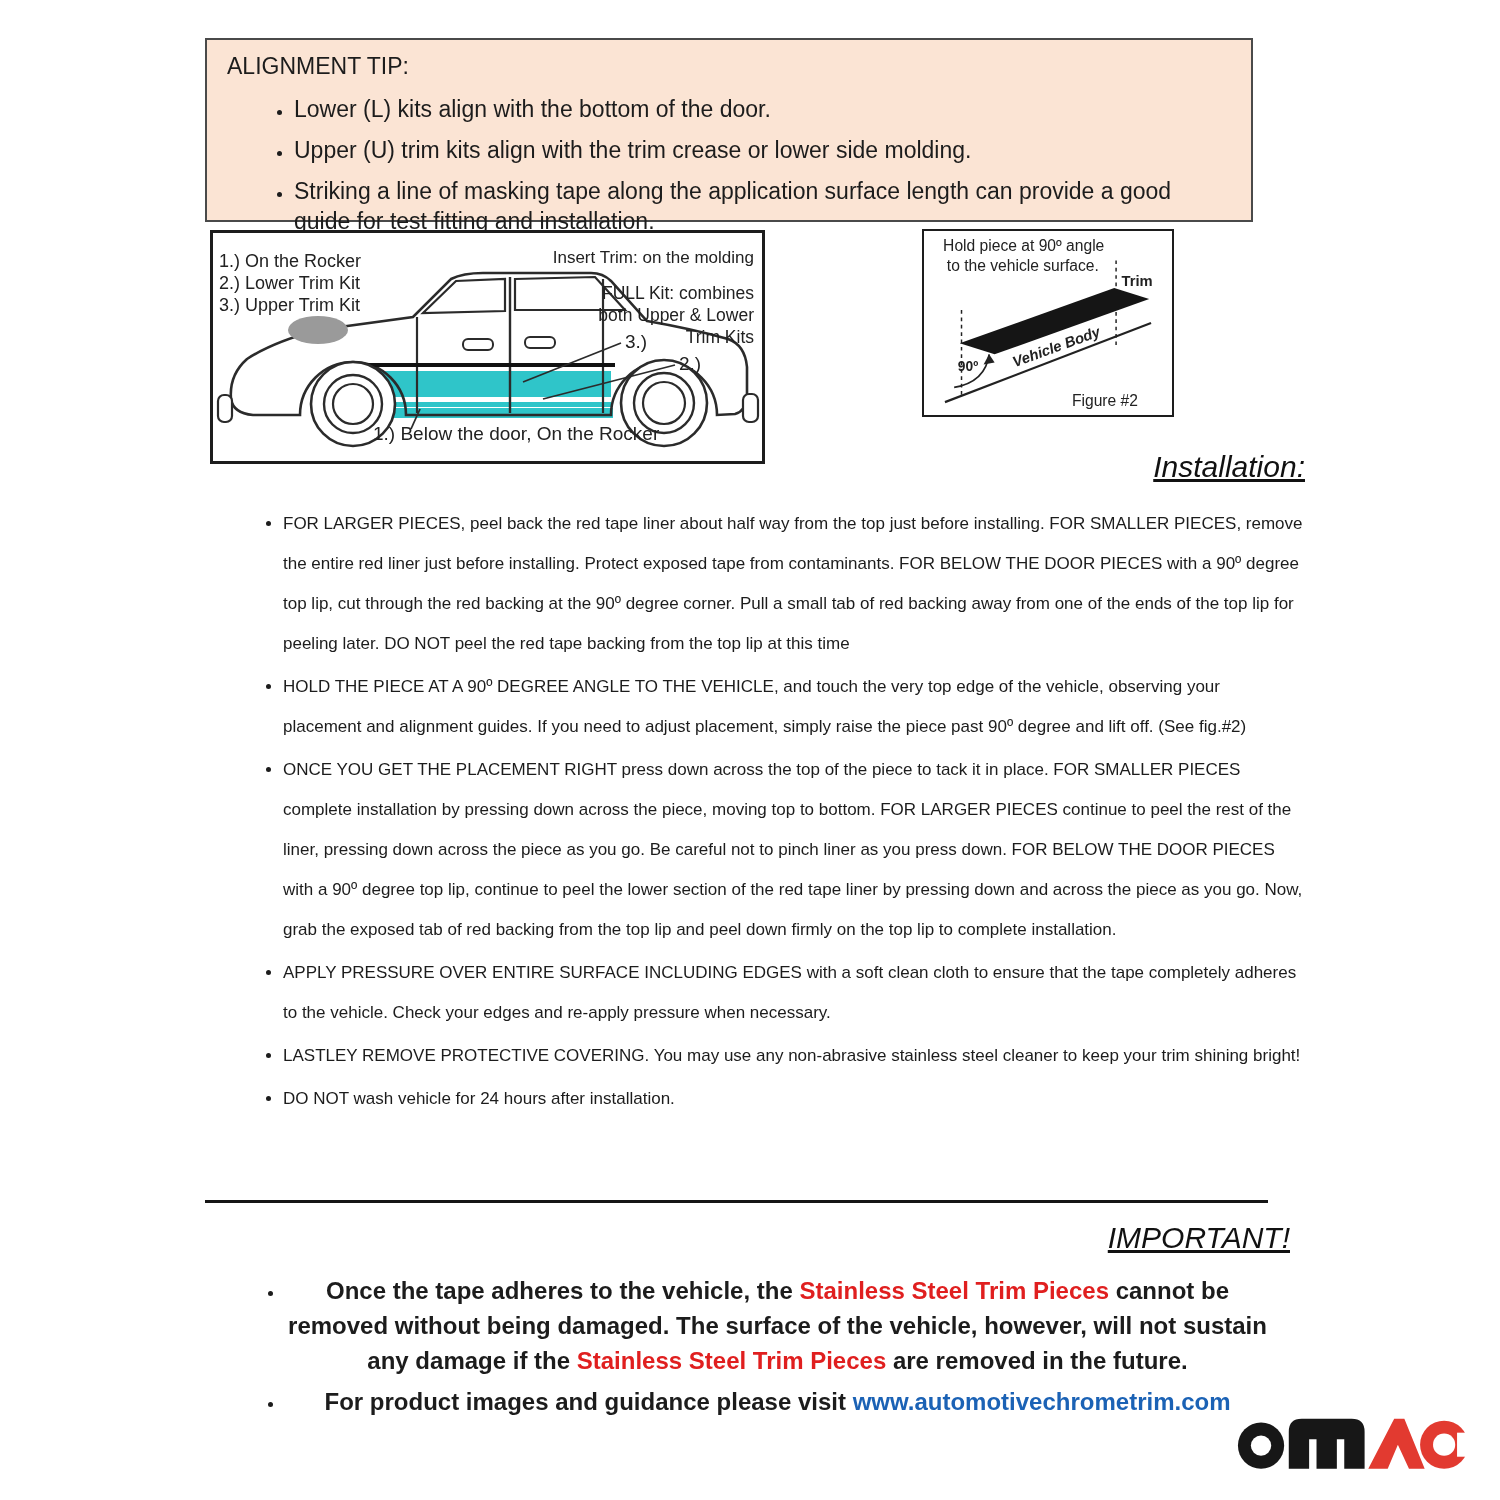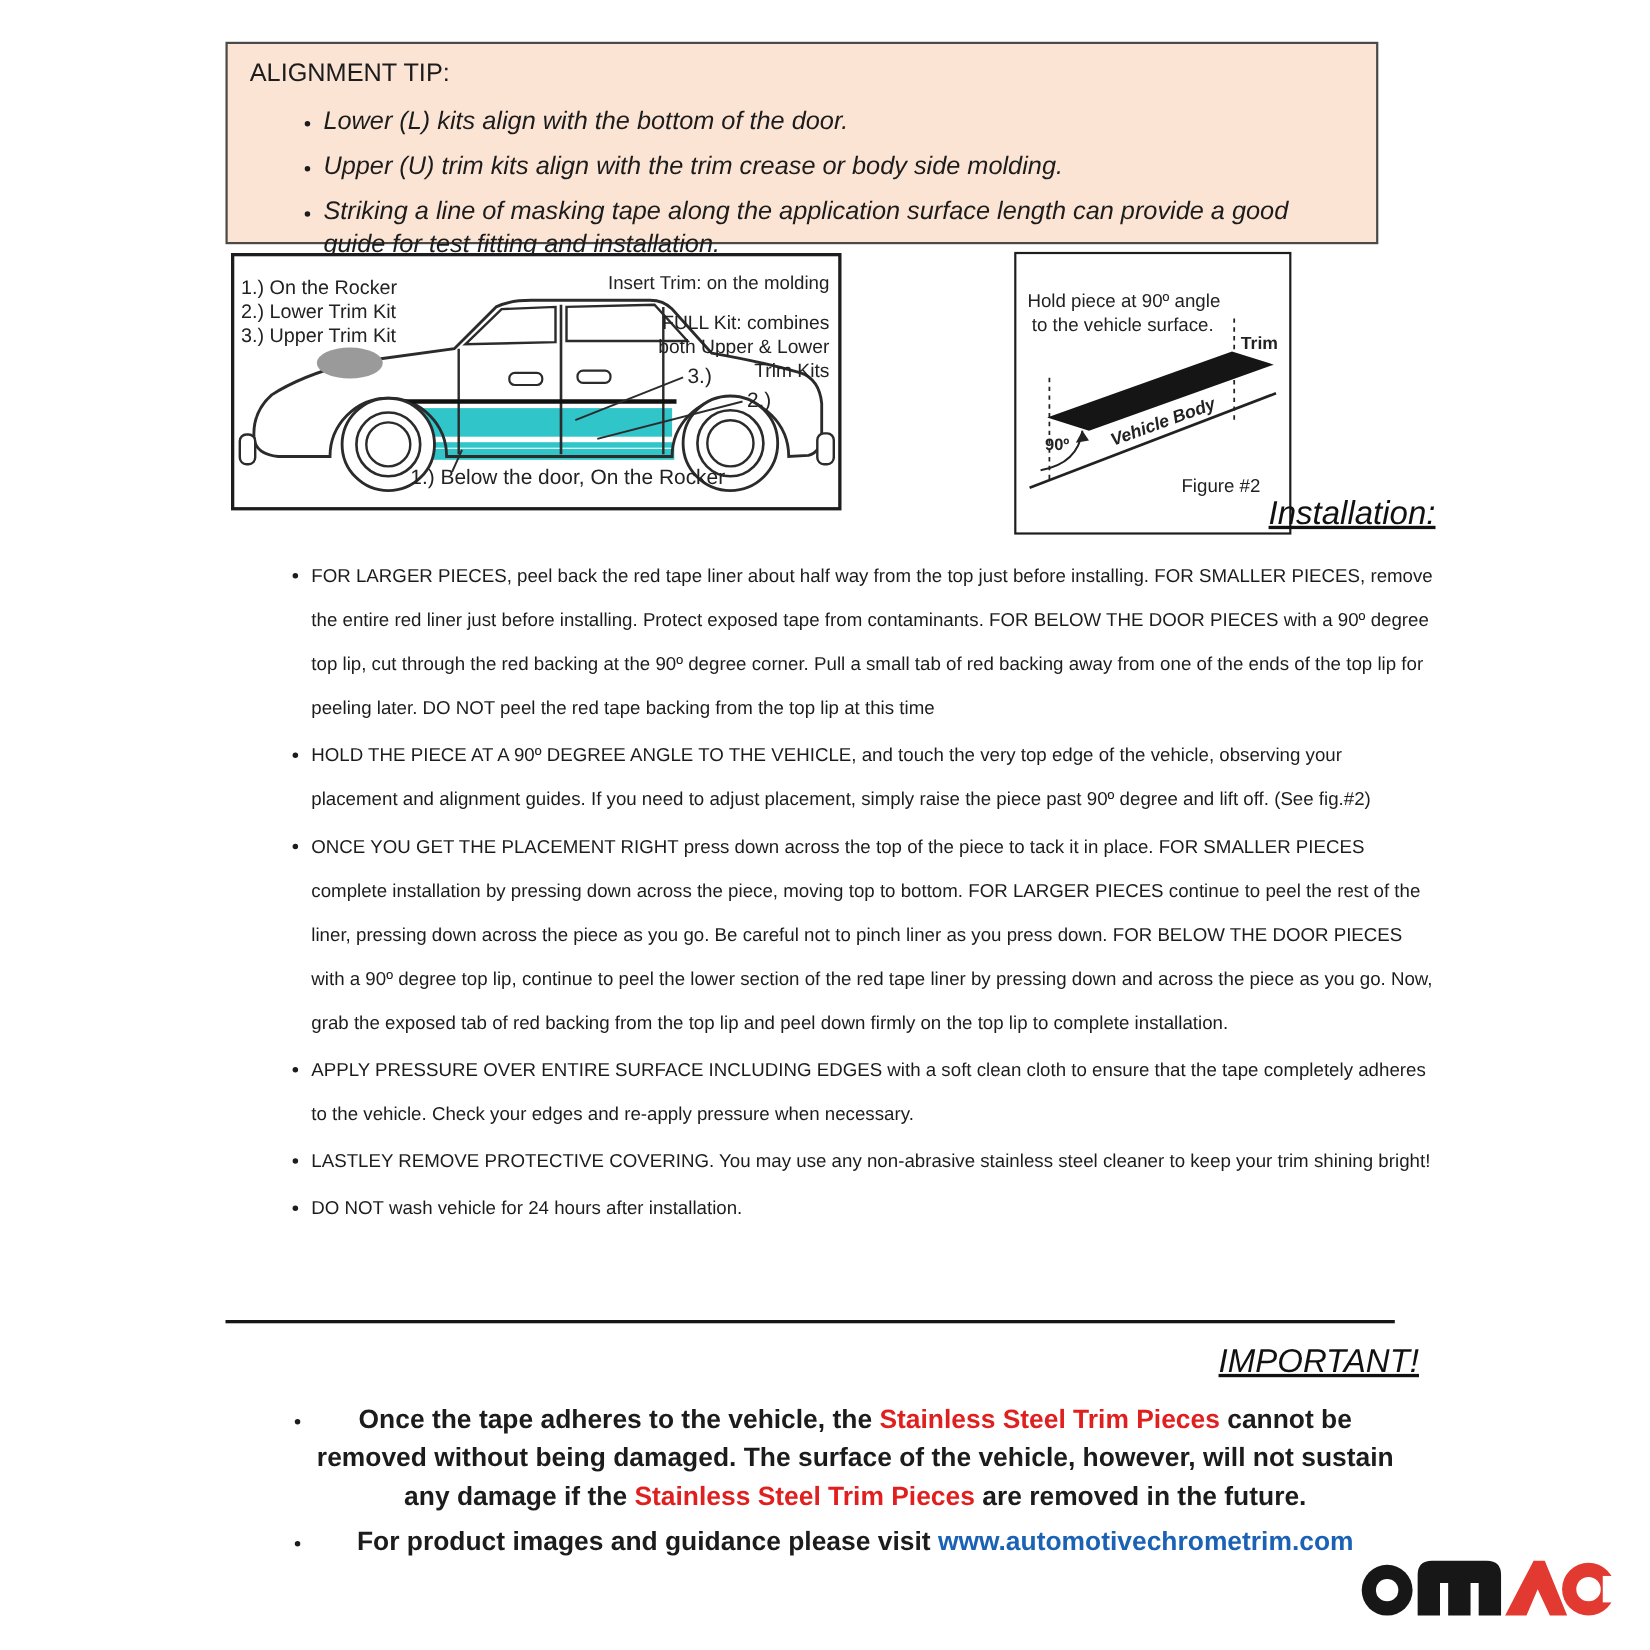--- a/index.html
+++ b/index.html
@@ -4,28 +4,28 @@
 <style>
   html,body{margin:0;padding:0;background:#ffffff;}
   .page{position:relative;width:1500px;height:1500px;background:#ffffff;
         font-family:"Liberation Sans",sans-serif;color:#1c1c1c;overflow:hidden;padding-left:41px;}
 
   
   .tip-box{position:absolute;left:205px;top:38px;width:1048px;height:184px;
            background:#fbe4d4;border:2px solid #4a4a4a;box-sizing:border-box;
            padding:12px 20px 0 20px;}
   .tip-title{font-size:23px;line-height:28px;}
-  .tip-list{margin:14px 0 0 0;padding-left:67px;font-style:italic;}
+  .tip-list{margin:14px 0 0 0;padding-left:67px;}
   .tip-list li{font-size:23px;line-height:30px;margin-bottom:11px;list-style:disc;}
   .tip-list li::marker{font-size:18px;}
 
   
   .car-box{position:absolute;left:210px;top:230px;width:555px;height:234px;
            border:3px solid #1d1d1d;box-sizing:border-box;background:#fff;}
-  .fig-box{position:absolute;left:922px;top:229px;width:252px;height:257px;
+  .fig-box{position:absolute;left:922px;top:229px;width:252px;height:188px;
            border:2px solid #1d1d1d;box-sizing:border-box;background:#fff;}
   .car-box svg,.fig-box svg,.logo svg{display:block;width:100%;height:100%;}
 
   
   .section-heading{font-size:30px;font-style:italic;text-decoration:underline;
                    color:#111;line-height:34px;text-align:right;}
   .install{position:absolute;left:205px;top:450px;width:1100px;}
   .install-list{margin:20px 0 0 0;padding-left:78px;width:1020px;}
   .install-list li{font-size:17px;line-height:40px;margin-bottom:3px;list-style:disc;}
   .install-list li::marker{font-size:17px;}
@@ -50,21 +50,21 @@
 </style>
 </head>
 <body>
 
 <div class="page">
 
   <div class="tip-box">
     <div class="tip-title">ALIGNMENT TIP:</div>
     <ul class="tip-list">
       <li>Lower (L) kits align with the bottom of the door.</li>
-      <li>Upper (U) trim kits align with the trim crease or body side molding.</li>
+      <li>Upper (U) trim kits align with the trim crease or lower side molding.</li>
       <li>Striking a line of masking tape along the application surface length can provide a good guide for test fitting and installation.</li>
     </ul>
   </div>
 
   <div class="car-box">
     <svg viewBox="0 0 549 200">
 
       <rect x="150" y="124" width="248" height="26" fill="#2fc5c9"></rect>
       <rect x="150" y="155" width="248" height="5" fill="#2fc5c9"></rect>
       <rect x="150" y="161" width="250" height="10" fill="#2fc5c9"></rect>

